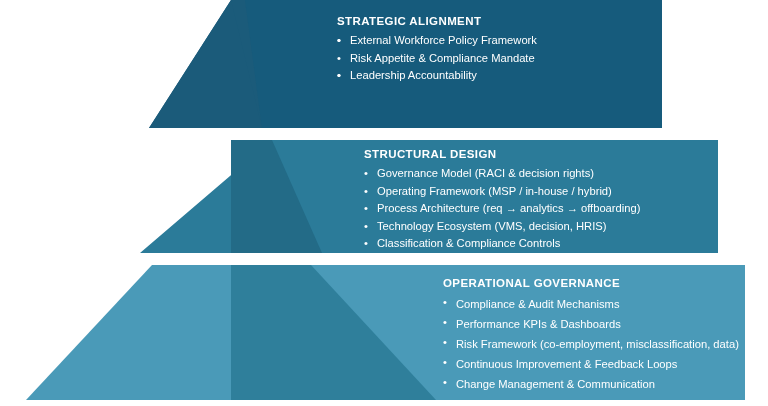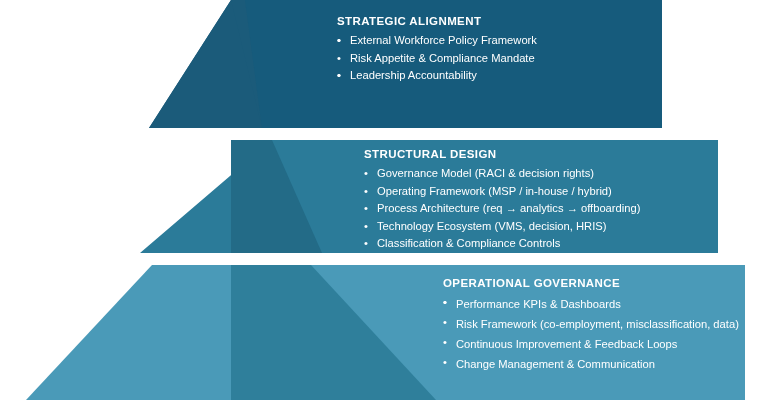--- a/index.html
+++ b/index.html
@@ -122,21 +122,21 @@
       <li><span class="bullet">•</span><span>Operating Framework (MSP / in-house / hybrid)</span></li>
       <li><span class="bullet">•</span><span>Process Architecture (req → analytics → offboarding)</span></li>
       <li><span class="bullet">•</span><span>Technology Ecosystem (VMS, decision, HRIS)</span></li>
       <li><span class="bullet">•</span><span>Classification &amp; Compliance Controls</span></li>
     </ul>
   </div>
 
   <div class="tier-text" id="tier-3-text">
     <div class="tier-title">OPERATIONAL GOVERNANCE</div>
     <ul class="tier-list">
-      <li><span class="bullet">•</span></li>
+      <li><span class="bullet">•</span><span>Compliance &amp; Audit Mechanisms</span></li>
       <li><span class="bullet">•</span><span>Performance KPIs &amp; Dashboards</span></li>
       <li><span class="bullet">•</span><span>Risk Framework (co-employment, misclassification, data)</span></li>
       <li><span class="bullet">•</span><span>Continuous Improvement &amp; Feedback Loops</span></li>
       <li><span class="bullet">•</span><span>Change Management &amp; Communication</span></li>
     </ul>
   </div>
 
 </div>
 
 </body></html>

